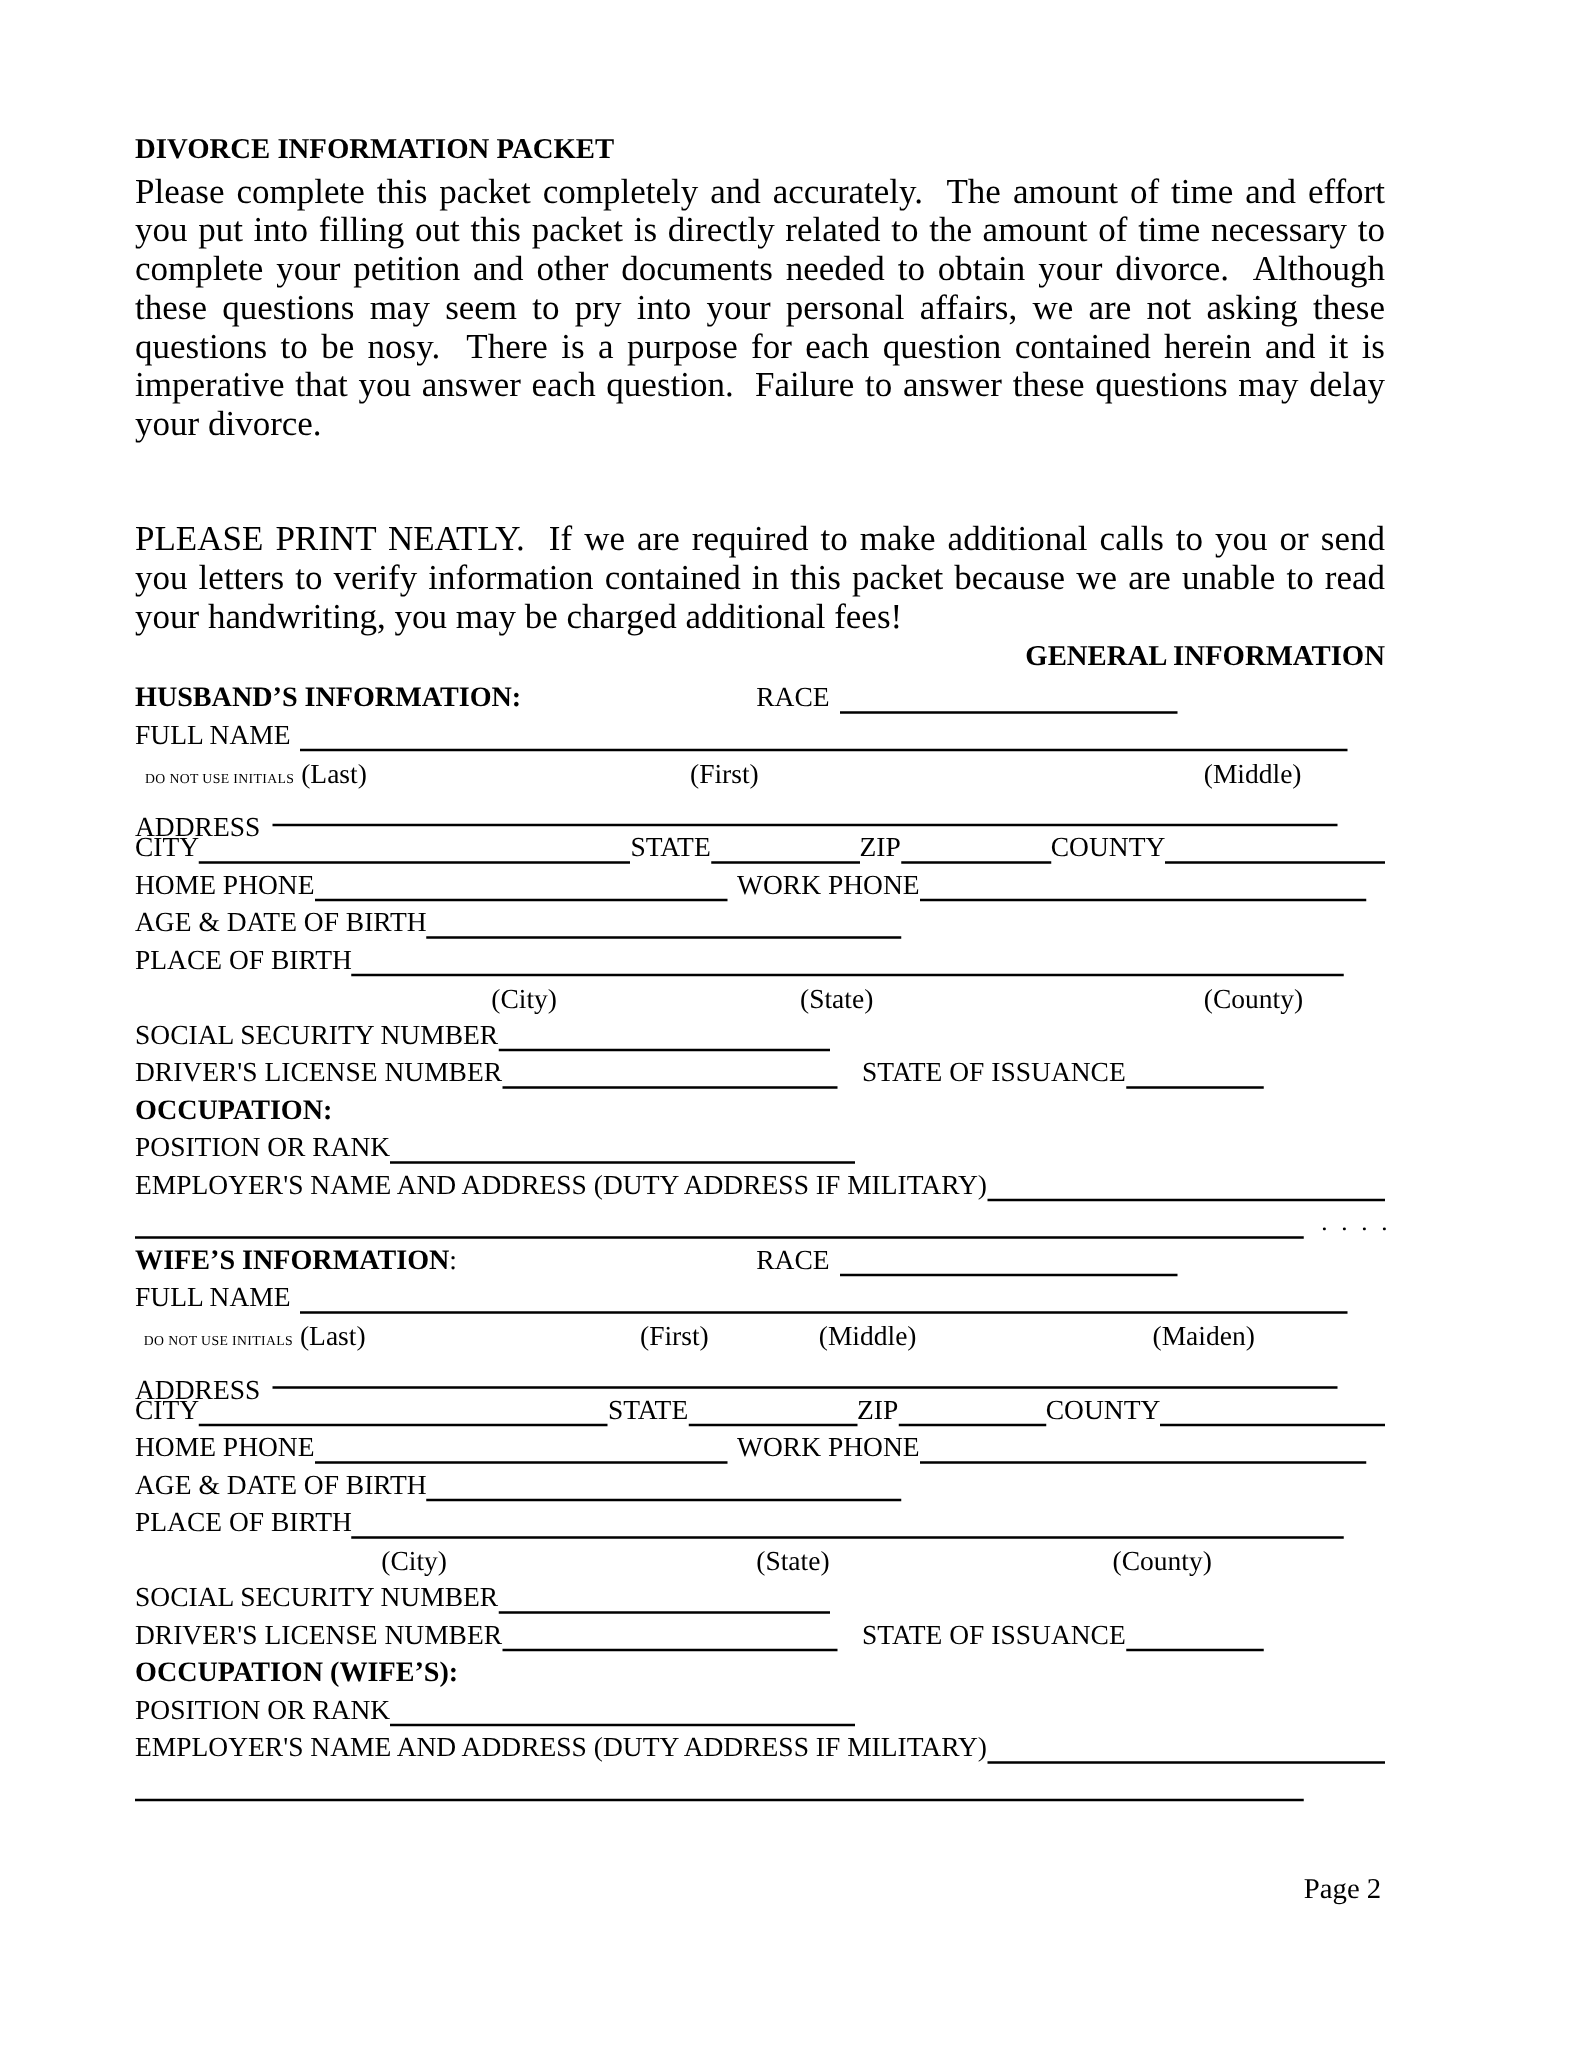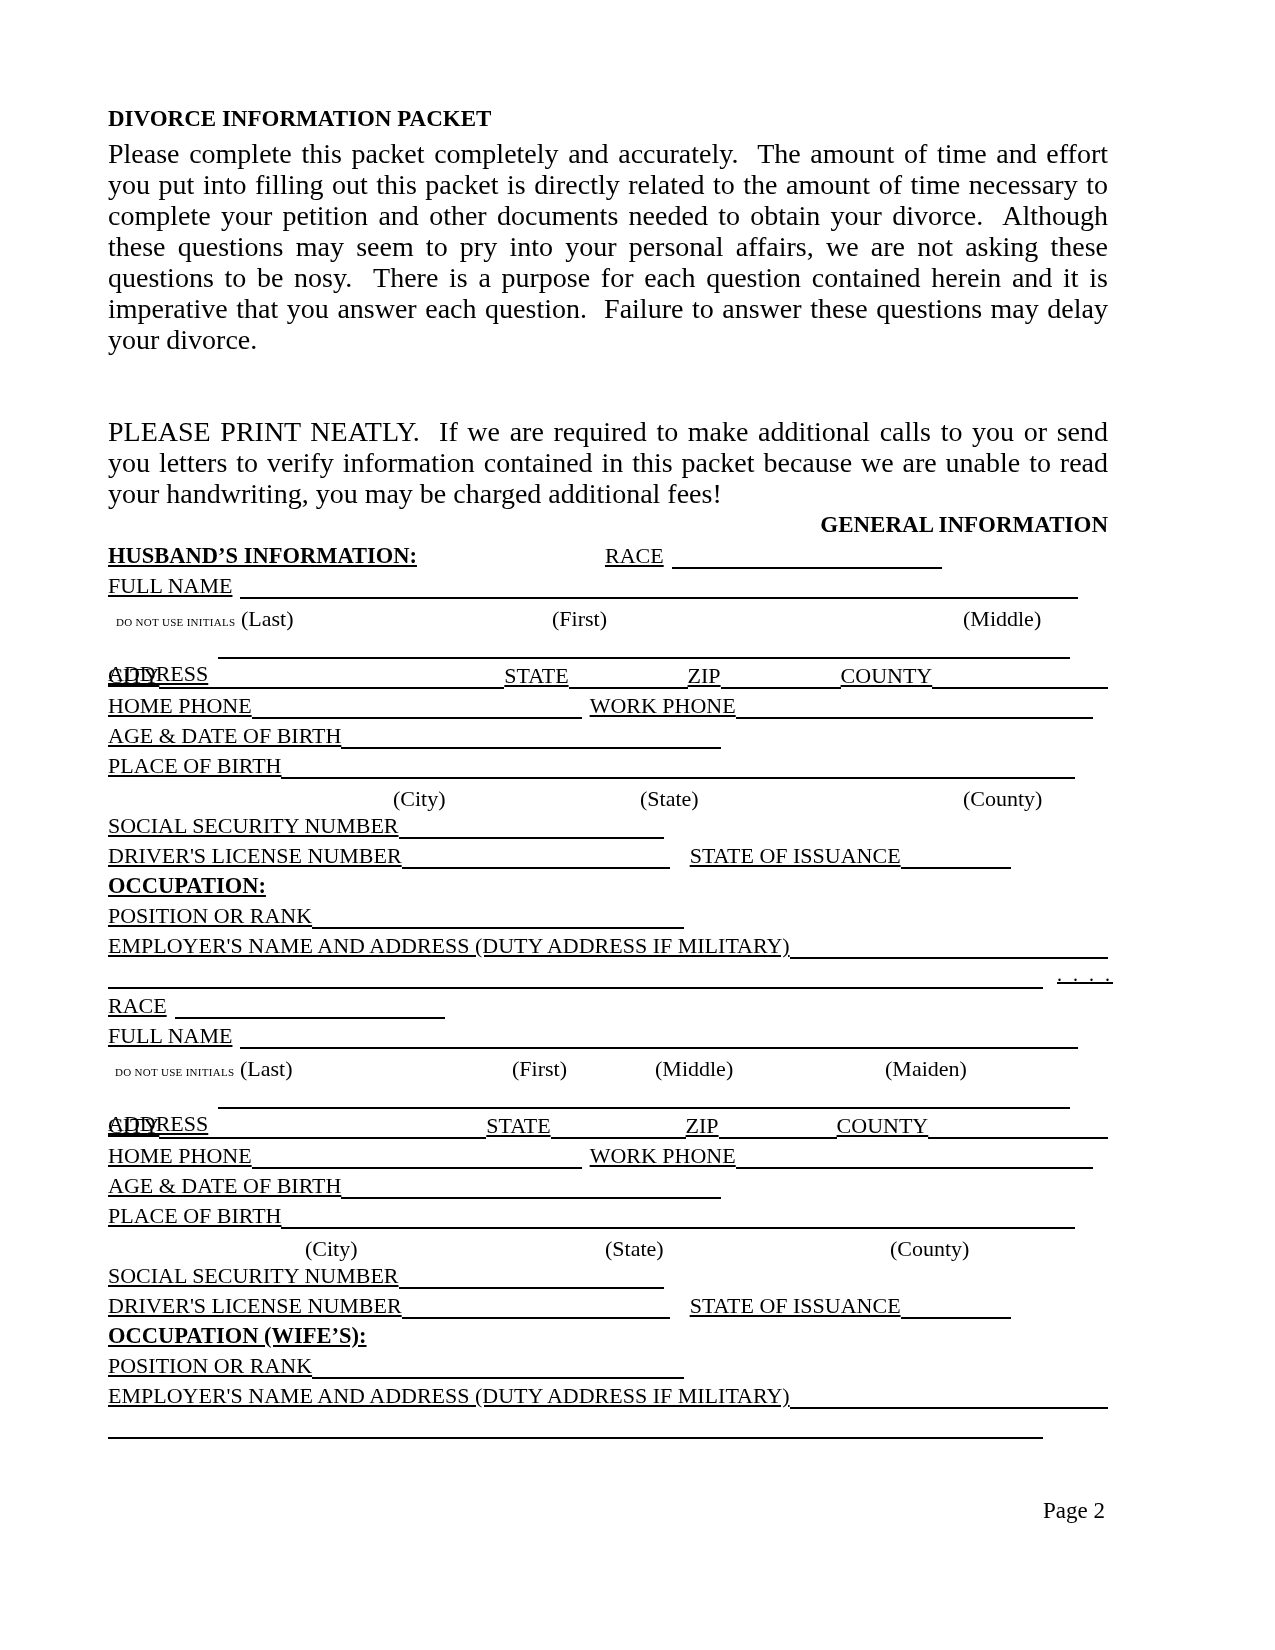--- a/index.html
+++ b/index.html
@@ -5,21 +5,21 @@
   html,body { margin:0; padding:0; background:#ffffff; }
   body { width:1275px; height:1650px; font-family:"Liberation Serif", serif; color:#000; }
   .page { position:relative; width:1275px; height:1650px; background:#fff; overflow:hidden; }
   .content { position:absolute; left:108px; top:106px; width:1000px; }
 
   .title { text-align:left; font-weight:bold; font-size:23px; margin-bottom:6px; }
   .para { font-size:28px; line-height:31px; text-align:justify; margin:0; white-space:pre-wrap; }
   .gap-top { margin-top:61px; }
   .center-heading { text-align:right; font-weight:bold; font-size:23px; height:31px; margin-top:3px; }
 
-  .fline { display:flex; align-items:flex-start; height:30px; font-size:22px;text-decoration:underline; }
+  .fline { display:flex; align-items:center; height:30px; font-size:22px; }
   .fline .lbl { flex:0 0 auto; line-height:26px; }
   .fline .boldlbl { font-weight:bold; font-size:22.5px; line-height:26px; }
   .blank { border-bottom:2px solid #000; height:24px; flex:0 0 auto; }
   .grow { flex:1 1 auto; }
   .w497 { width:497px; flex:0 0 auto; }
   .b270 { width:270px; } .b345 { width:345px; } .b119 { width:119px; } .b120 { width:120px; }
   .b330 { width:330px; } .b380 { width:380px; } .b265 { width:265px; } .b268 { width:268px; }
   .b110 { width:110px; } .b372 { width:372px; } .b935 { width:935px; }
   .b327 { width:327px; } .b135 { width:135px; } .b118 { width:118px; }
   .pr8 { padding-right:8px; } .pr10 { padding-right:10px;margin-top:28px; }
@@ -128,34 +128,35 @@
       <span class="lbl">EMPLOYER'S NAME AND ADDRESS (DUTY ADDRESS IF MILITARY)</span>
       <span class="blank grow"></span>
     </div>
 
     <div class="fline">
       <span class="blank b935"></span>
       <span class="dots">. . . .</span>
     </div>
 
     <div class="fline">
+      <span class="w497"><span class="boldlbl">WIFE’S INFORMATION</span><span class="lbl">:</span></span>
       <span class="lbl pr8">RACE</span>
       <span class="blank b270"></span>
     </div>
 
     <div class="fline">
       <span class="lbl pr8">FULL NAME</span>
       <span class="blank grow mr30"></span>
     </div>
 
     <div class="subrow">
       <span class="abs" style="left:7px;"><span class="smallcaps">DO NOT USE INITIALS</span> <span>(Last)</span></span>
       <span class="abs" style="left:404px;">(First)</span>
       <span class="abs" style="left:547px;">(Middle)</span>
-      <span class="abs" style="left:777px;">(Maiden)</span>
+      <span class="abs" style="left:814px;">(Maiden)</span>
     </div>
 
     <div class="fline">
       <span class="lbl pr10">ADDRESS</span>
       <span class="blank grow mr38"></span>
     </div>
 
     <div class="fline">
       <span class="lbl">CITY</span>
       <span class="blank b327"></span>

